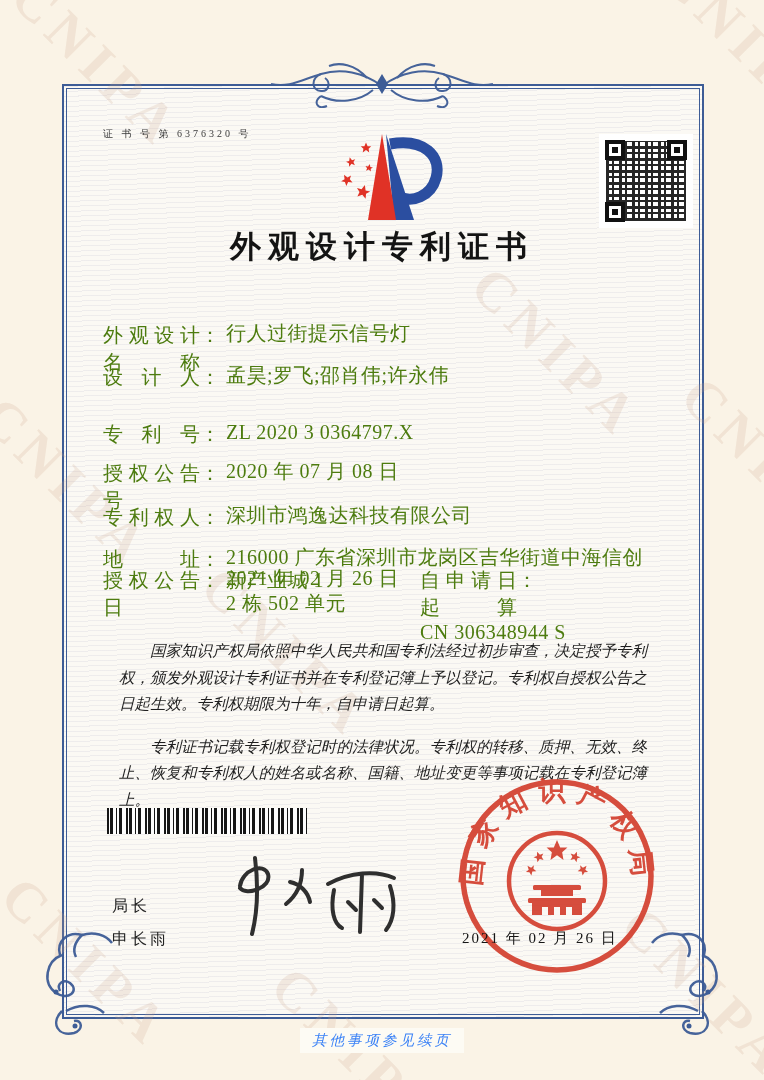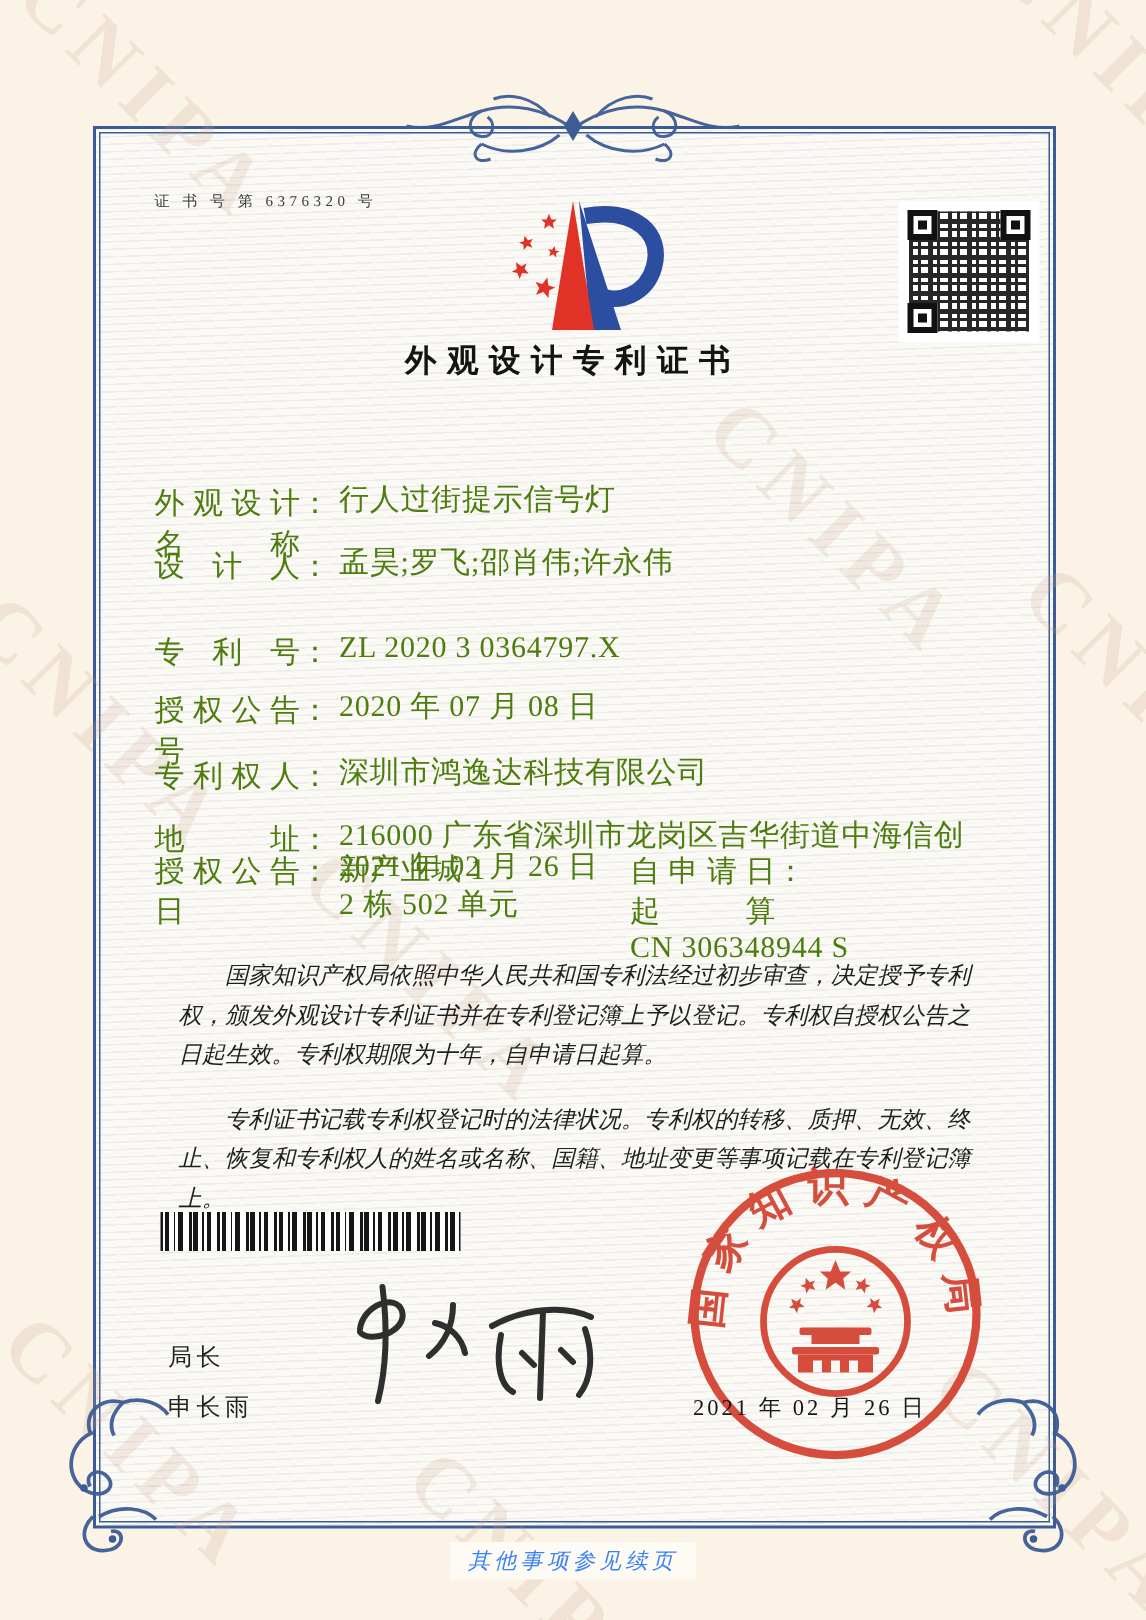--- a/index.html
+++ b/index.html
@@ -20,21 +20,21 @@
   .logo{position:absolute;left:320px;top:134px;z-index:3;}
   .qr{position:absolute;left:599px;top:134px;width:94px;height:94px;background:#fff;z-index:3;}
   .qr-noise{position:absolute;inset:7px;opacity:.92;
     background-image:
       repeating-linear-gradient(90deg,#151515 0 3px,transparent 3px 6px,#151515 6px 8px,transparent 8px 13px),
       repeating-linear-gradient(0deg,#151515 0 3px,transparent 3px 7px,#151515 7px 9px,transparent 9px 12px),
       repeating-linear-gradient(45deg,rgba(255,255,255,.8) 0 2px,transparent 2px 6px);}
   .qr-finder{position:absolute;width:20px;height:20px;border:4px solid #111;background:#fff;box-sizing:border-box;}
   .qr-finder::after{content:"";position:absolute;inset:3px;background:#111;}
   .qr-f-tl{left:6px;top:6px;} .qr-f-tr{right:6px;top:6px;} .qr-f-bl{left:6px;bottom:6px;}
-  .title{position:absolute;left:0;top:226px;width:100%;text-align:center;font-size:21px;
+  .title{position:absolute;left:0;top:226px;width:100%;text-align:center;font-size:31px;
          font-weight:bold;letter-spacing:7px;color:#141414;z-index:3;}
   
   .field{position:absolute;left:103px;font-size:20px;color:#4d7c0f;z-index:3;width:560px;}
   .flabel{display:inline-block;width:97px;text-align:justify;text-align-last:justify;vertical-align:top;}
   .fcolon{vertical-align:top;margin-right:6px;}
   .fvalue{display:inline-block;vertical-align:top;letter-spacing:.5px;max-width:430px;line-height:23px;}
   .f-design{top:322px;} .f-designers{top:364px;} .f-patentno{top:421px;} .f-filing{top:460px;}
   .f-patentee{top:504px;} .f-address{top:546px;} .f-grant{top:567px;}
   .grant-no-group{position:absolute;left:317px;top:0;}
   

